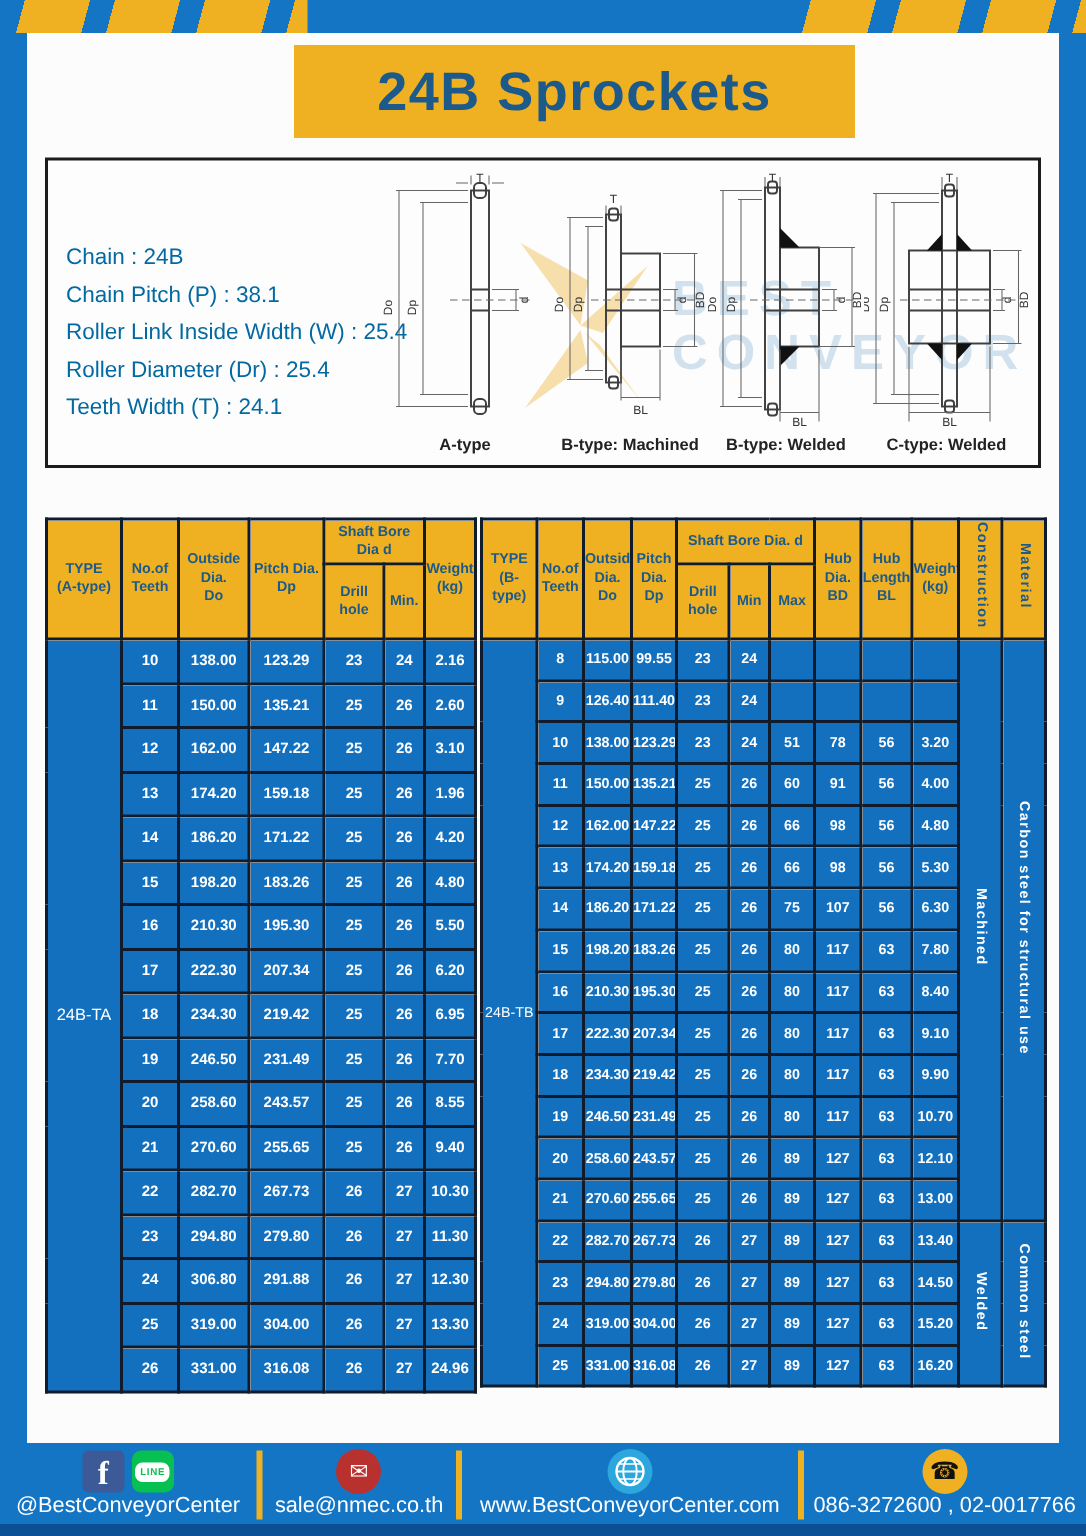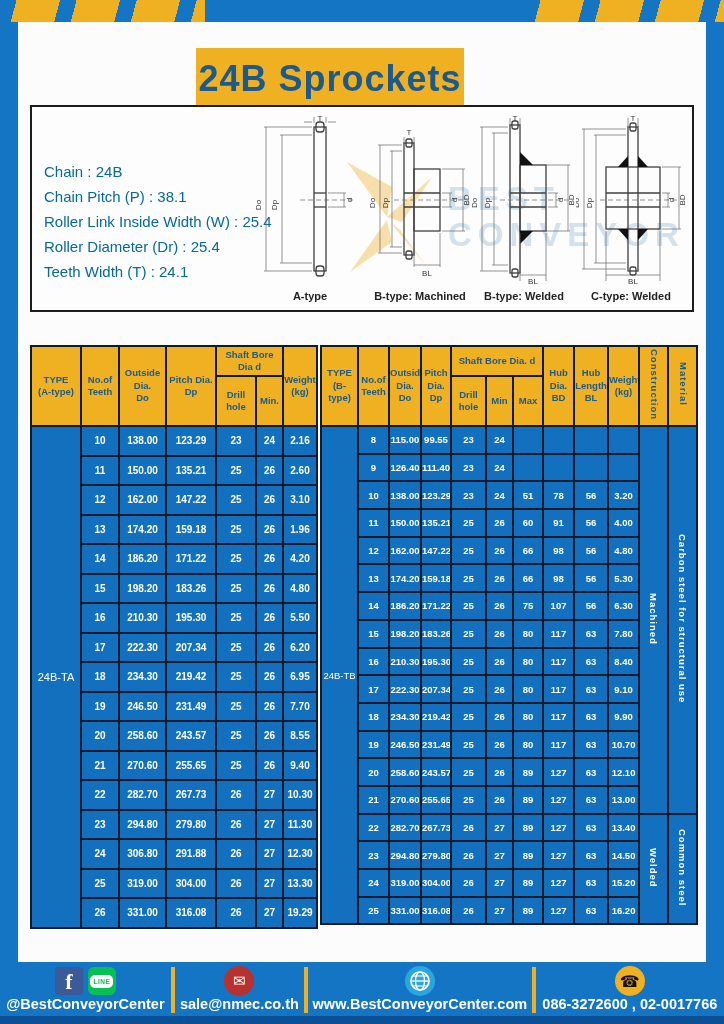--- a/index.html
+++ b/index.html
@@ -12,21 +12,21 @@
 
   
   .hazard{position:absolute;top:0;left:0;width:724px;height:22px;background:var(--blue);}
   .stripes-left{position:absolute;top:0;left:0;width:205px;height:22px;
     background:repeating-linear-gradient(105deg,rgba(0,0,0,0) 0 16px,var(--yellow) 16px 58px);}
   .stripes-right{position:absolute;top:0;right:0;width:200px;height:22px;
     background:repeating-linear-gradient(105deg,rgba(0,0,0,0) 0 16px,var(--yellow) 16px 58px);}
 
   .content{position:absolute;left:18px;top:22px;width:688px;height:940px;background:#fcfcfc;}
 
-  .title-banner{position:absolute;left:196px;top:48px;width:268px;height:62px;background:var(--yellow);
+  .title-banner{position:absolute;left:196px;top:30px;width:374px;height:62px;background:var(--yellow);
     display:flex;align-items:center;justify-content:center;}
   .title-banner h1{font-size:36px;font-weight:bold;color:var(--navy-text);letter-spacing:1px;}
 
   
   .diagram{position:absolute;left:30px;top:105px;width:664px;height:207px;background:#fdfdfd;
     border:2px solid #1c1c1c;overflow:hidden;}
   .watermark{position:absolute;left:300px;top:30px;width:360px;height:160px;pointer-events:none;z-index:0;
     display:flex;align-items:center;}
   .wm-fly{opacity:.5;}
   .wm-text{margin-left:6px;opacity:.55;color:#aecbe3;font-weight:bold;font-size:33px;letter-spacing:6px;line-height:1.1;}
@@ -54,21 +54,21 @@
   .tbl-b tbody td{height:27.7px;font-size:9.5px;}
   td.type-cell{font-size:11px;font-weight:normal;}
   td.vcell span, th.vhead span{writing-mode:vertical-rl;letter-spacing:1px;font-size:9.5px;display:inline-block;}
   th.vhead span{font-weight:bold;}
 
   
   .footer{position:absolute;left:0;top:962px;width:724px;height:54px;background:var(--blue);
     display:flex;align-items:stretch;padding:2px 2px 0 2px;}
   .fsec{display:flex;flex-direction:column;align-items:center;justify-content:space-between;padding:2px 0 4px 0;}
   .fsec .icons{display:flex;align-items:center;gap:5px;height:30px;}
-  .fsec .ftext{color:#fff;font-weight:bold;font-size:14.5px;white-space:nowrap;}
+  .fsec .ftext{color:#fff;font-weight:normal;font-size:14.5px;white-space:nowrap;}
   .fsep{width:4px;background:var(--yellow);margin:3px 2px;}
   .s1{width:170px;} .s2{width:128px;} .s3{width:224px;} .s4{width:188px;}
   .icon-fb{width:28px;height:28px;background:#3d5a98;border-radius:4px;color:#fff;font-weight:bold;
     font-size:22px;display:flex;align-items:flex-end;justify-content:center;line-height:26px;font-family:"Liberation Serif",serif;}
   .icon-line{width:28px;height:28px;background:#06c151;border-radius:6px;display:flex;align-items:center;justify-content:center;}
   .icon-line b{background:#fff;color:#06c151;font-size:6.5px;border-radius:5px;padding:3px 3px;letter-spacing:.5px;}
   .icon-mail{width:30px;height:30px;background:#b8312f;border-radius:50%;color:#fff;font-size:15px;
     display:flex;align-items:center;justify-content:center;}
   .icon-globe{width:30px;height:30px;background:#2ba7dd;border-radius:50%;display:flex;align-items:center;justify-content:center;}
   .icon-phone{width:30px;height:30px;background:var(--yellow);border-radius:50%;color:#111;font-size:16px;
@@ -420,21 +420,21 @@
             <td>26</td>
             <td>27</td>
             <td>13.30</td>
           </tr>
           <tr>
             <td>26</td>
             <td>331.00</td>
             <td>316.08</td>
             <td>26</td>
             <td>27</td>
-            <td>19.29</td>
+            <td>24.96</td>
           </tr>
         </tbody>
     </table>
   </div>
 
   <div class="data-table tbl-b">
     <table>
       <colgroup>
         <col style="width:37px">
           <col style="width:31px">

